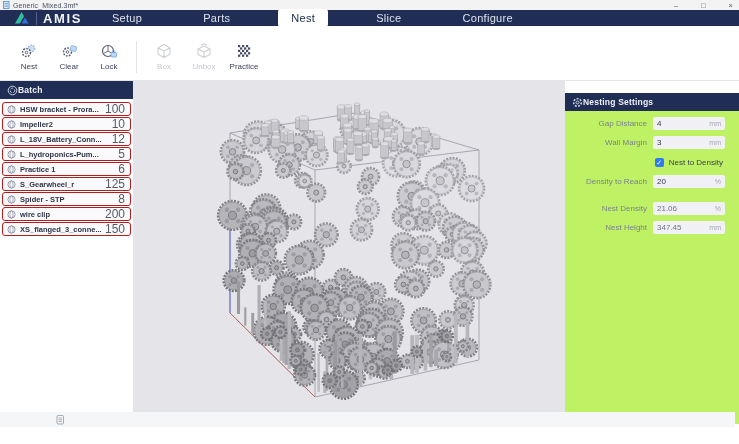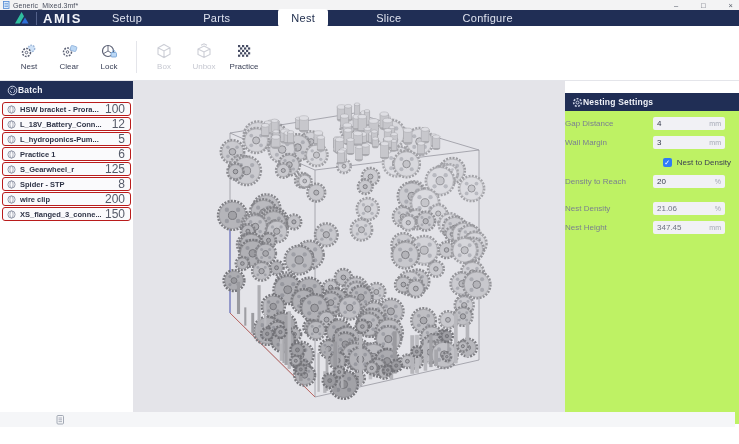--- a/index.html
+++ b/index.html
@@ -50,28 +50,28 @@
   .batch-row .b-qty{font-size:12px;color:#565b69}
 
   
   .viewport{position:absolute;left:133px;top:0;width:432px;height:331px;background:#e4e4e9}
   .viewport svg{display:block}
 
   
   .settings{position:absolute;left:565px;top:12px;width:174px;height:331px;background:#bef264}
   .sform{padding:6px 8px 0 0}
   .frow{display:flex;align-items:center;margin-bottom:6px}
-  .frow .flabel{width:88px;font-size:8px;color:#7b8090;padding-right:6px}
+  .frow .flabel{width:88px;text-align:right;font-size:8px;color:#7b8090;padding-right:6px}
   .fieldbox{position:relative;width:72px;height:13px;background:#f1f1f5;border-radius:2px;
     display:flex;align-items:center}
   .fieldbox input{width:48px;border:none;background:transparent;font-size:8px;color:#33384a;
     padding-left:4px;font-family:"Liberation Sans",sans-serif;outline:none}
   .fieldbox.readonly input{color:#6e7382}
   .fieldbox .unit{position:absolute;right:4px;font-size:7px;color:#a3a8b4}
-  .chkrow{display:flex;align-items:center;justify-content:flex-end;margin:9px 0 8px;gap:5px}
+  .chkrow{display:flex;align-items:center;justify-content:flex-end;margin:9px 8px 8px;gap:5px}
   .checkbox{width:9px;height:9px;background:#2e7bf6;border-radius:2px;color:#fff;font-size:7px;
     line-height:9px;text-align:center;cursor:pointer}
   .chkrow .chk-label{font-size:8px;color:#3c4152}
   .gap8{height:8px}
 
   
   .statusbar{position:absolute;left:0;top:412px;width:735px;height:15px;background:#f5f6f8;
     display:flex;align-items:center;padding-left:56px}
 </style>
 </head>
@@ -185,20 +185,28 @@
         <span class="ph-label">Batch</span>
       </div>
       <div class="batch-list">
         <div class="batch-row">
           <svg width="9" height="9">
               <circle cx="4.5" cy="4.5" r="3.6" fill="none" stroke="#8a8fa0" stroke-width="0.9"></circle>
               <ellipse cx="4.5" cy="4.5" rx="1.6" ry="3.6" fill="none" stroke="#8a8fa0" stroke-width="0.7"></ellipse>
             </svg>
           <span class="b-name">HSW bracket - Prora...</span>
           <span class="b-qty">100</span>
+        </div>
+        <div class="batch-row">
+          <svg width="9" height="9">
+              <circle cx="4.5" cy="4.5" r="3.6" fill="none" stroke="#8a8fa0" stroke-width="0.9"></circle>
+              <ellipse cx="4.5" cy="4.5" rx="1.6" ry="3.6" fill="none" stroke="#8a8fa0" stroke-width="0.7"></ellipse>
+            </svg>
+          <span class="b-name">Impeller2</span>
+          <span class="b-qty">10</span>
         </div>
         <div class="batch-row">
           <svg width="9" height="9">
               <circle cx="4.5" cy="4.5" r="3.6" fill="none" stroke="#8a8fa0" stroke-width="0.9"></circle>
               <ellipse cx="4.5" cy="4.5" rx="1.6" ry="3.6" fill="none" stroke="#8a8fa0" stroke-width="0.7"></ellipse>
             </svg>
           <span class="b-name">L_18V_Battery_Conn...</span>
           <span class="b-qty">12</span>
         </div>
         <div class="batch-row">

